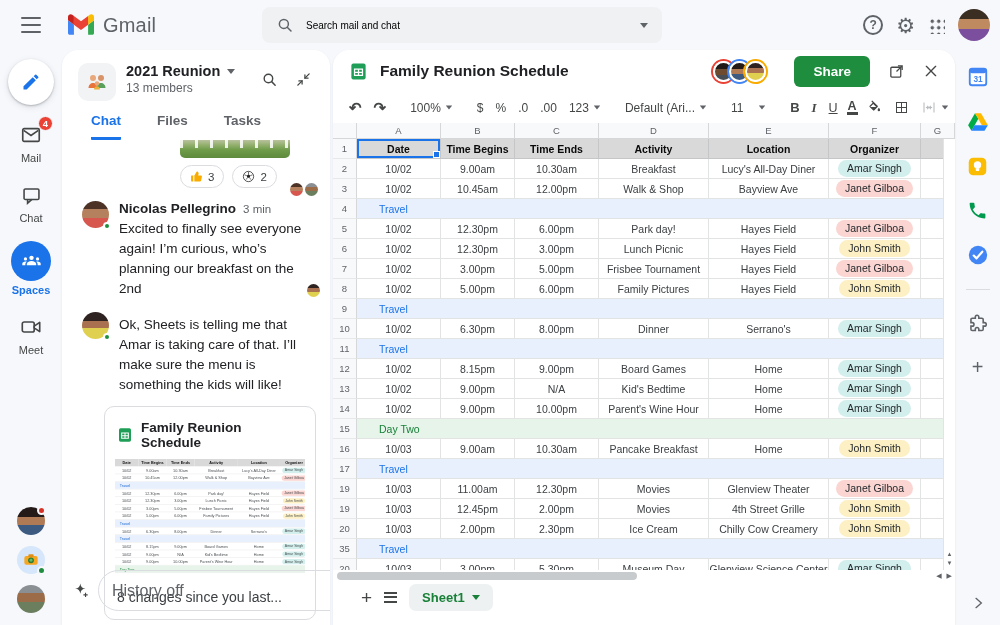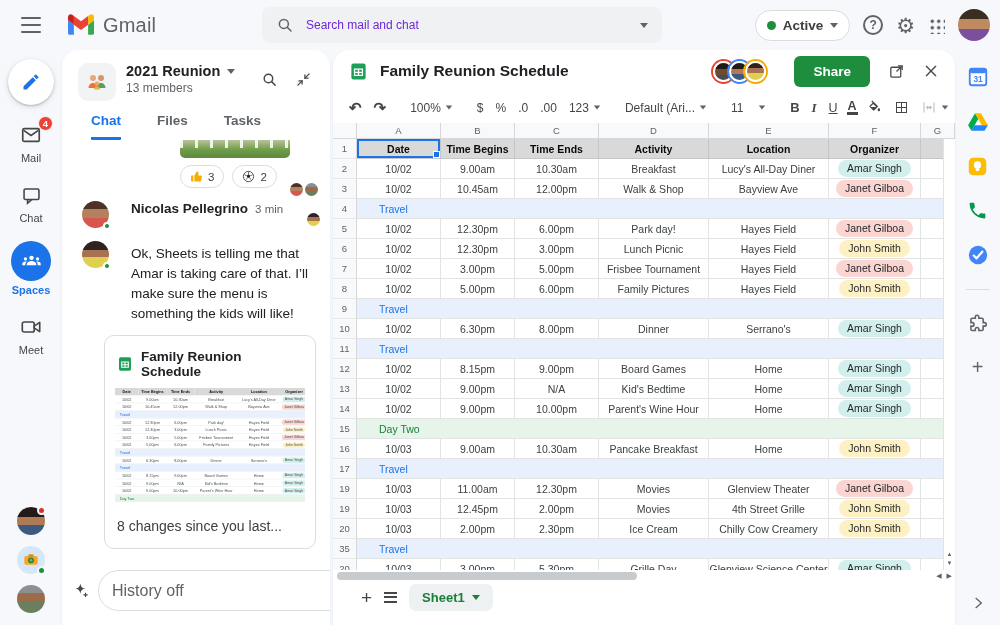--- a/index.html
+++ b/index.html
@@ -9,21 +9,21 @@
   .caret{width:0;height:0;border-left:4px solid transparent;border-right:4px solid transparent;border-top:5px solid #5f6368;display:inline-block}
   .caret.green{border-top-color:#188038}
 
   
   .topbar{position:absolute;top:0;left:0;right:0;height:50px;display:flex;align-items:center}
   .hamburger{margin-left:21px;width:20px;display:flex;flex-direction:column;gap:5px;cursor:pointer}
   .hamburger span{height:2px;background:#5f6368;border-radius:1px}
   .brand{display:flex;align-items:center;gap:9px;margin-left:27px}
   .brand-name{font-size:20px;color:#5f6368;letter-spacing:.2px}
   .searchbar{position:absolute;left:262px;top:7px;width:400px;height:36px;background:#eff1f2;border-radius:8px;display:flex;align-items:center;padding:0 14px;gap:12px}
-  .search-text{font-size:12px;color:#6d28d9;flex:1}
+  .search-text{font-size:10px;color:#000000;flex:1}
   .top-right{position:absolute;right:10px;top:9px;display:flex;align-items:center;gap:13px}
   .active-pill{height:31px;background:#fff;border:1px solid #dadce0;border-radius:16px;display:flex;align-items:center;gap:7px;padding:0 11px;font-size:13.5px;font-weight:bold;color:#3c4043}
   .dot-green{width:9px;height:9px;border-radius:50%;background:#1e8e3e}
   .help-ic{width:20px;height:20px;border:2px solid #5f6368;border-radius:50%;display:flex;align-items:center;justify-content:center;font-size:12px;font-weight:bold;color:#5f6368}
   .gear-ic{font-size:21px;color:#5f6368;line-height:1}
   .apps-ic{width:17px;height:17px;background-image:radial-gradient(circle,#5f6368 1.7px,transparent 2px);background-size:6.5px 6.5px;background-position:1px 1px}
   .avatar{width:32px;height:32px;border-radius:50%}
 
   
   .face-1{background:linear-gradient(180deg,#4d3326 0 30%,#b5805d 30% 62%,#d7564e 62%)}
@@ -60,21 +60,21 @@
   .chat-tab{padding-bottom:9px;cursor:pointer}
   .chat-tab.active{color:#1a73e8;border-bottom:3px solid #1a73e8;border-radius:1px}
   .photo{width:110px;height:18px;margin:0 0 7px 118px;border-radius:0 0 5px 5px;
     background:
       repeating-linear-gradient(90deg,rgba(255,255,255,.85) 0 3px,rgba(255,255,255,0) 3px 15px) 0 0/110px 8px no-repeat,
       linear-gradient(180deg,#b9c29e 0%,#8fae6a 30%,#6f9c49 55%,#5d8a3c 100%)}
   .reaction-row{display:flex;gap:8px;margin-left:118px;position:relative}
   .reaction{height:23px;border:1px solid #dadce0;border-radius:12px;background:#fff;display:flex;align-items:center;gap:5px;padding:0 9px;font-size:11.5px;color:#3c4043;cursor:pointer}
   .rr-receipts{position:absolute;right:12px;bottom:-8px;display:flex;gap:2px}
   .mini-face{width:13px;height:13px;border-radius:50%}
-  .msg{display:flex;padding:13px 12px 0 20px;gap:22px;position:relative}
+  .msg{display:flex;padding:13px 12px 0 20px;gap:10px;position:relative}
   .msg-ava{width:27px;height:27px;border-radius:50%;position:relative;flex:none}
   .presence{position:absolute;right:-2px;bottom:-2px;width:8px;height:8px;border-radius:50%;background:#1e8e3e;border:2px solid #fff}
   .msg-name-row{font-size:13.5px;font-weight:bold;color:#202124}
   .msg-time{font-size:11.5px;color:#5f6368;font-weight:normal;margin-left:7px}
   .msg-text{font-size:13.5px;color:#202124;line-height:1.48;margin-top:3px;max-width:212px}
   .msg-text + .msg-text{margin-top:20px}
   .msg-receipt{position:absolute;right:10px;bottom:2px}
   .preview-card{margin:11px 14px 0 42px;border:1px solid #dadce0;border-radius:10px;background:#fff;position:relative;overflow:hidden;cursor:pointer}
   .pc-header{display:flex;align-items:center;gap:8px;padding:13px 12px 9px;font-size:13.5px;font-weight:bold;color:#202124}
   .pc-table-outer{height:119px;overflow:hidden;margin:0 10px}
@@ -178,25 +178,20 @@
     <span class="ic">
       <svg width="18" height="18" viewBox="0 0 24 24">
           <circle cx="10.5" cy="10.5" r="6" fill="none" stroke="#5f6368" stroke-width="2"></circle>
           <path d="M15 15l5 5" stroke="#5f6368" stroke-width="2" stroke-linecap="round"></path>
         </svg>
     </span>
     <span class="search-text">Search mail and chat</span>
     <span class="caret"></span>
   </div>
   <div class="top-right">
-    <div class="active-pill">
-      <span class="dot-green"></span>
-      <span>Active</span>
-      <span class="caret"></span>
-    </div>
     <div class="help-ic">?</div>
     <div class="gear-ic">⚙</div>
     <div class="apps-ic"></div>
     <div class="avatar face-6"></div>
   </div>
 </header>
 
 <nav class="rail">
   <div class="fab">
     <span class="ic">
@@ -343,20 +338,21 @@
         <span>2</span>
       </div>
     </div>
   <div id="message-list">
       <div class="msg">
         <div class="msg-ava face-1">
           <span class="presence"></span>
         </div>
         <div>
           <div class="msg-name-row">Nicolas Pellegrino<span class="msg-time">3 min</span></div>
+          <div class="msg-text">Excited to finally see everyone again! I’m curious, who’s planning our breakfast on the 2nd</div>
         </div>
         <span class="mini-face face-2 msg-receipt"></span>
       </div>
       <div class="msg">
         <div class="msg-ava face-2">
           <span class="presence"></span>
         </div>
         <div>
           <div class="msg-text">Ok, Sheets is telling me that Amar is taking care of that. I’ll make sure the menu is something the kids will like!</div>
         </div>
@@ -832,21 +828,21 @@
           <div class="g-num">35</div>
           <div class="g-band">
             <span class="band-label">Travel</span>
           </div>
         </div>
         <div class="g-row">
           <div class="g-num">20</div>
           <div class="g-cell c-a">10/03</div>
           <div class="g-cell c-b">3.00pm</div>
           <div class="g-cell c-c">5.30pm</div>
-          <div class="g-cell c-d">Grille Day</div>
+          <div class="g-cell c-d">Museum Day</div>
           <div class="g-cell c-e">Glenview Science Center</div>
           <div class="g-cell c-f">
             <span class="chip chip-cyan">Amar Singh</span>
           </div>
           <div class="g-cell c-g"></div>
         </div>
       </div>
     <div class="vscroll">
       <span>▲</span>
       <span>▼</span>

